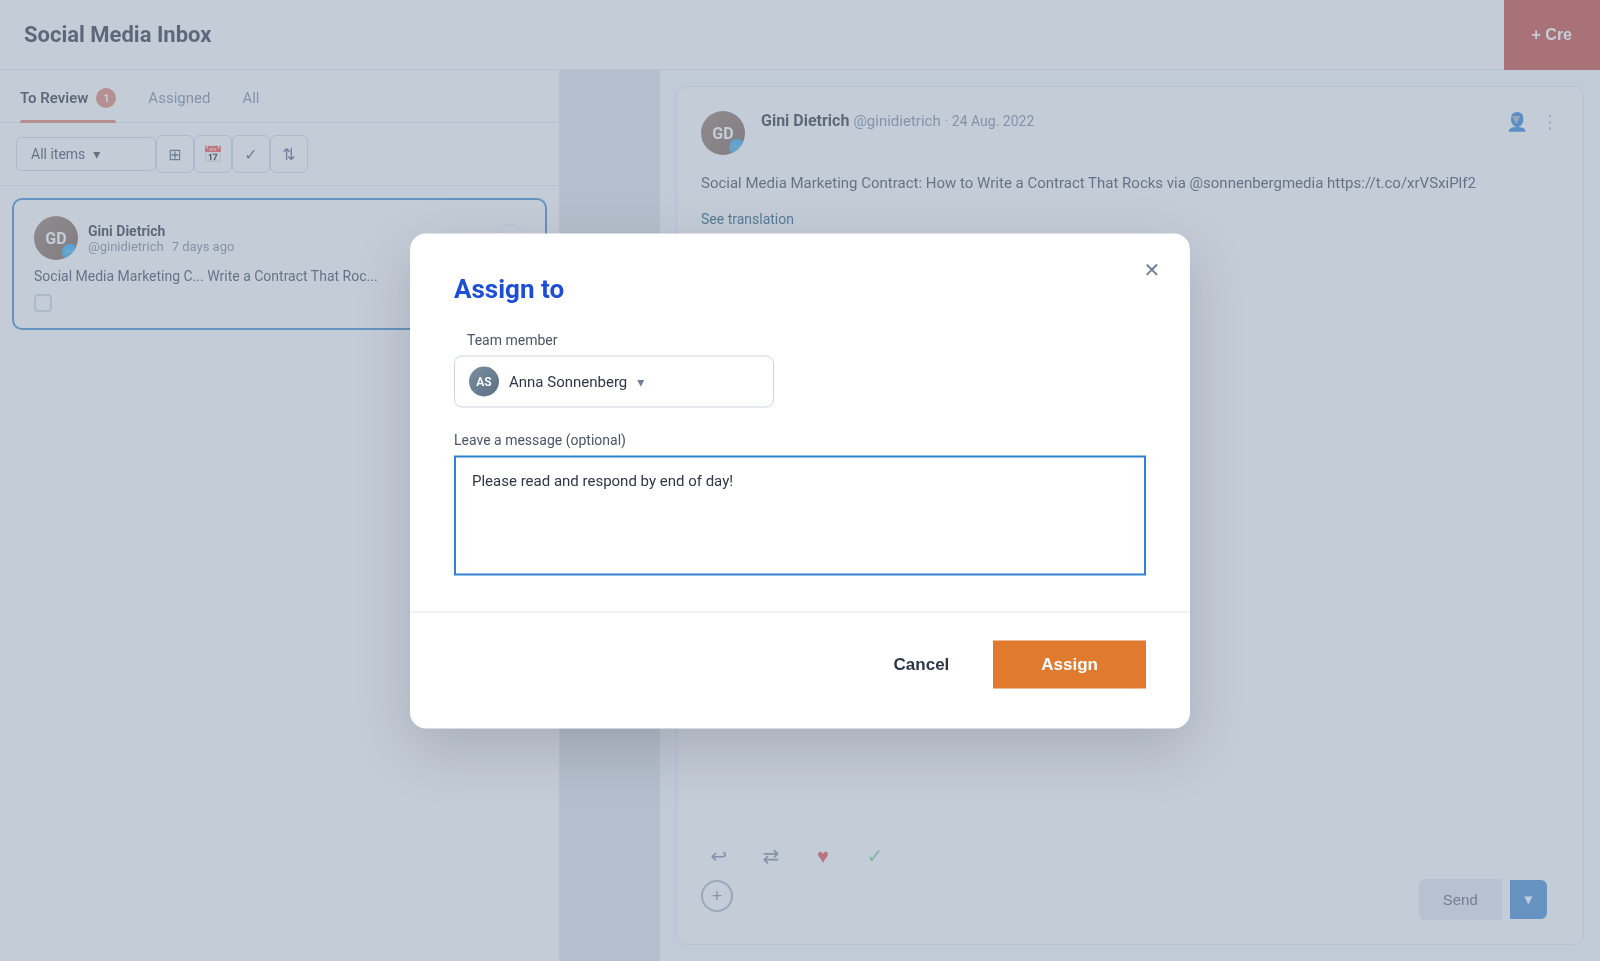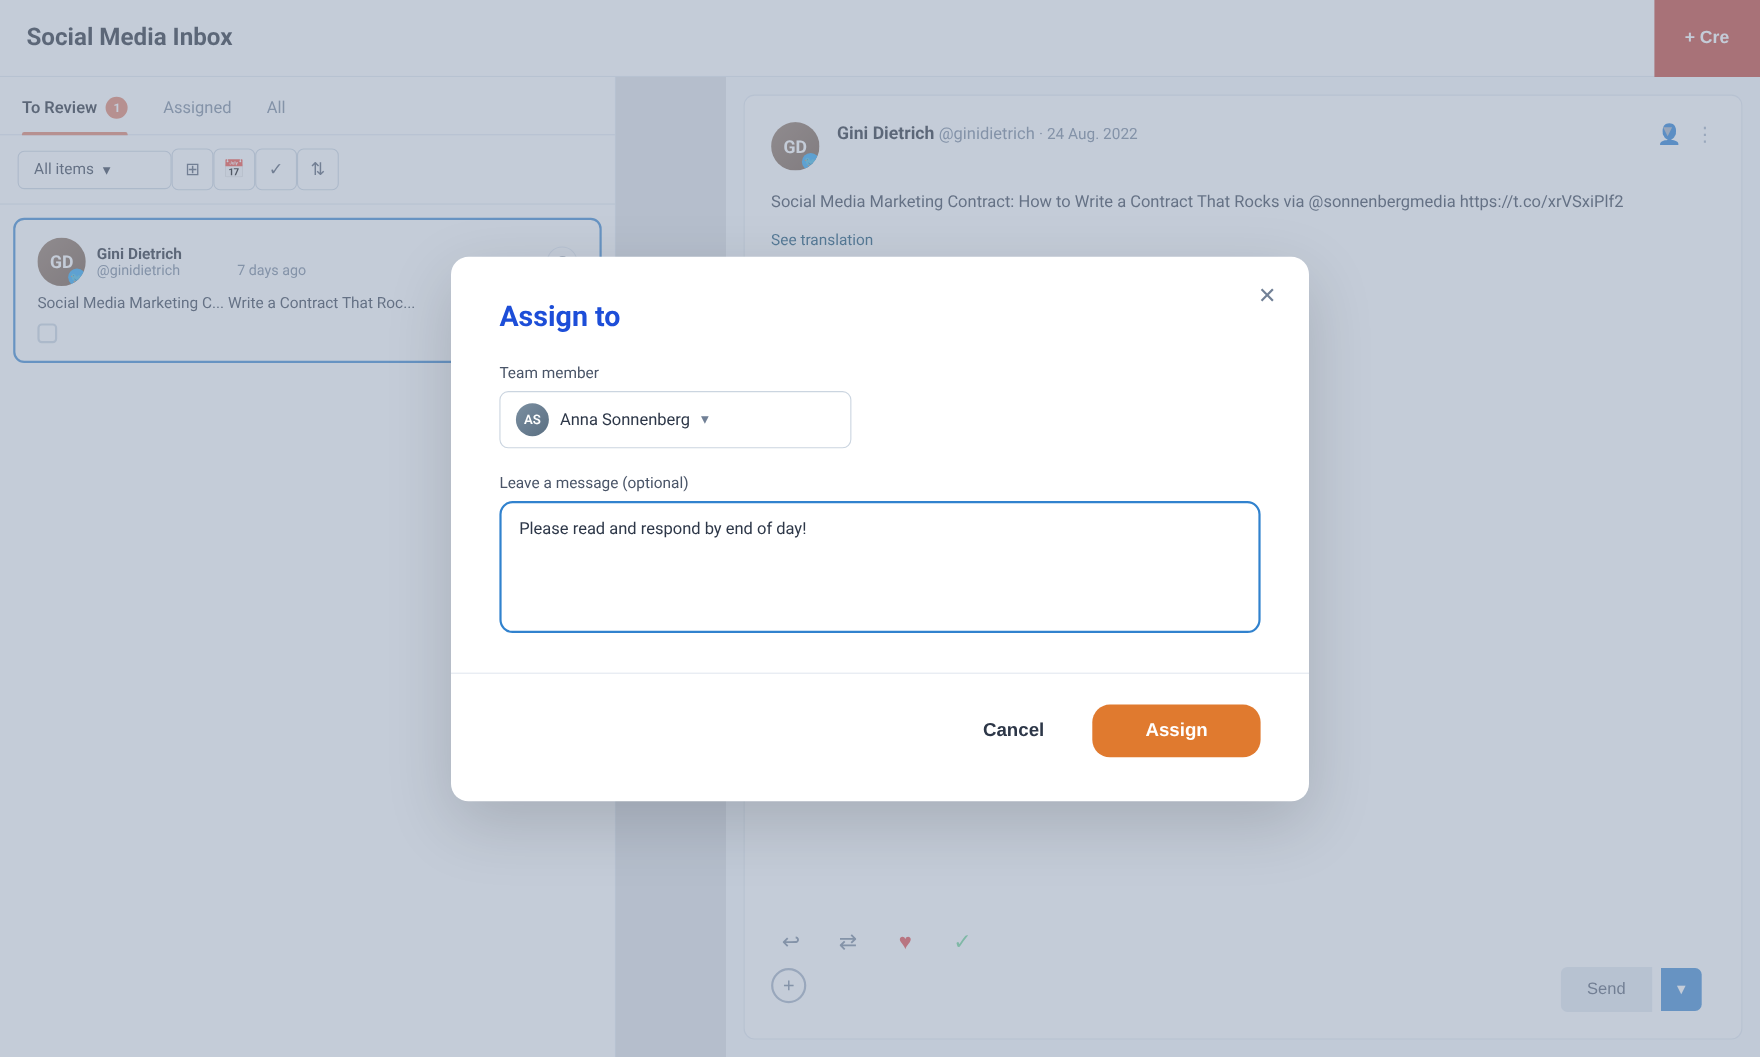--- a/index.html
+++ b/index.html
@@ -207,21 +207,20 @@
       font-size: 14px;
       color: #1a202c;
     }
     .message-handle {
       font-size: 13px;
       color: #718096;
     }
     .message-time {
       font-size: 13px;
       color: #718096;
-      margin-left: 44px;
     }
     .message-text {
       font-size: 14px;
       color: #2d3748;
       white-space: nowrap;
       overflow: hidden;
       text-overflow: ellipsis;
     }
     .message-checkbox {
       width: 18px;
@@ -351,20 +350,21 @@
     .modal-title {
       font-size: 26px;
       font-weight: 700;
       color: #1d4ed8;
       margin-bottom: 28px;
     }
     .modal-label {
       font-size: 14px;
       color: #4a5568;
       margin-bottom: 8px;
+      margin-left: 13px;
     }
     .team-member-select {
       display: flex;
       align-items: center;
       gap: 10px;
       border: 1px solid #cbd5e0;
       border-radius: 8px;
       padding: 10px 14px;
       cursor: pointer;
       background: white;
@@ -398,21 +398,21 @@
     }
     .message-label {
       font-size: 14px;
       color: #4a5568;
       margin-bottom: 8px;
     }
     .message-textarea {
       width: 100%;
       height: 120px;
       border: 2px solid #3182ce;
-      border-radius: 12px;
+      border-radius: 0;
       padding: 14px 16px;
       font-size: 15px;
       color: #2d3748;
       resize: none;
       outline: none;
       font-family: inherit;
       margin-bottom: 32px;
     }
     .modal-footer {
       display: flex;
@@ -430,21 +430,21 @@
       font-size: 17px;
       font-weight: 600;
       color: #2d3748;
       cursor: pointer;
       padding: 14px 28px;
     }
     .assign-btn {
       background: #e07a2f;
       color: white;
       border: none;
-      border-radius: 16px;
+      border-radius: 0;
       padding: 14px 48px;
       font-size: 17px;
       font-weight: 600;
       cursor: pointer;
     }
 
     
     .send-area {
       position: absolute;
       bottom: 24px;

